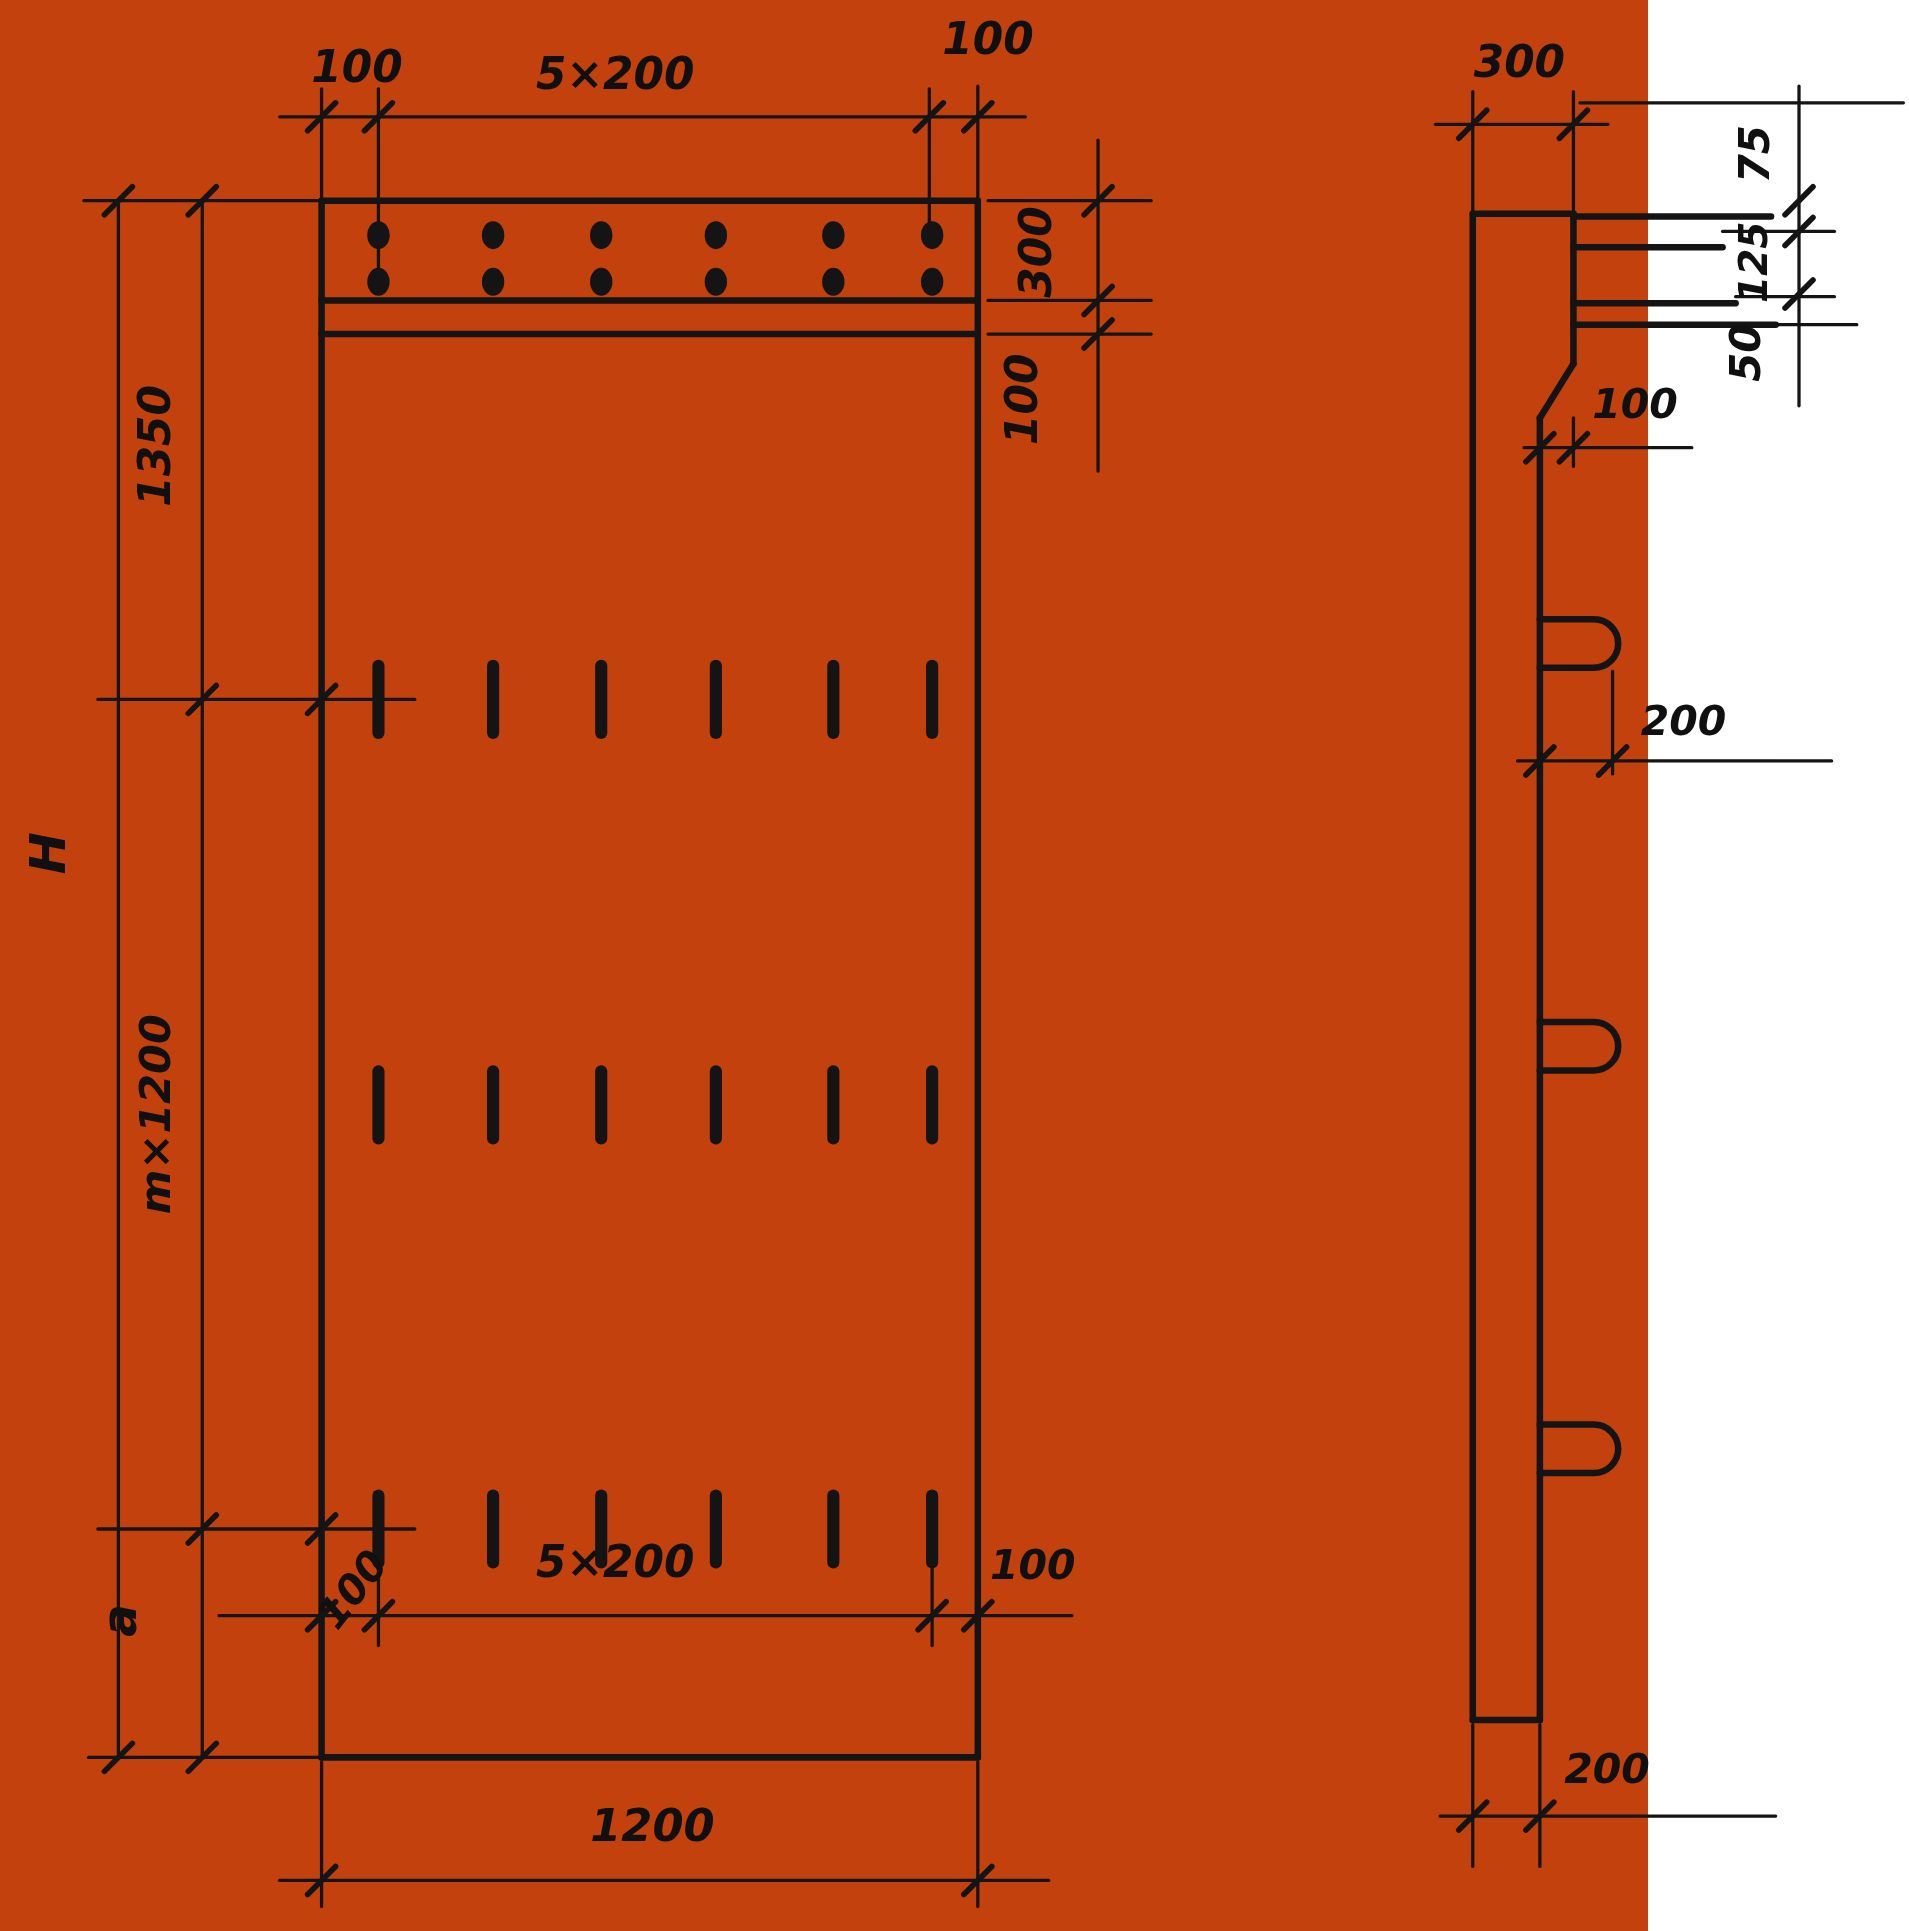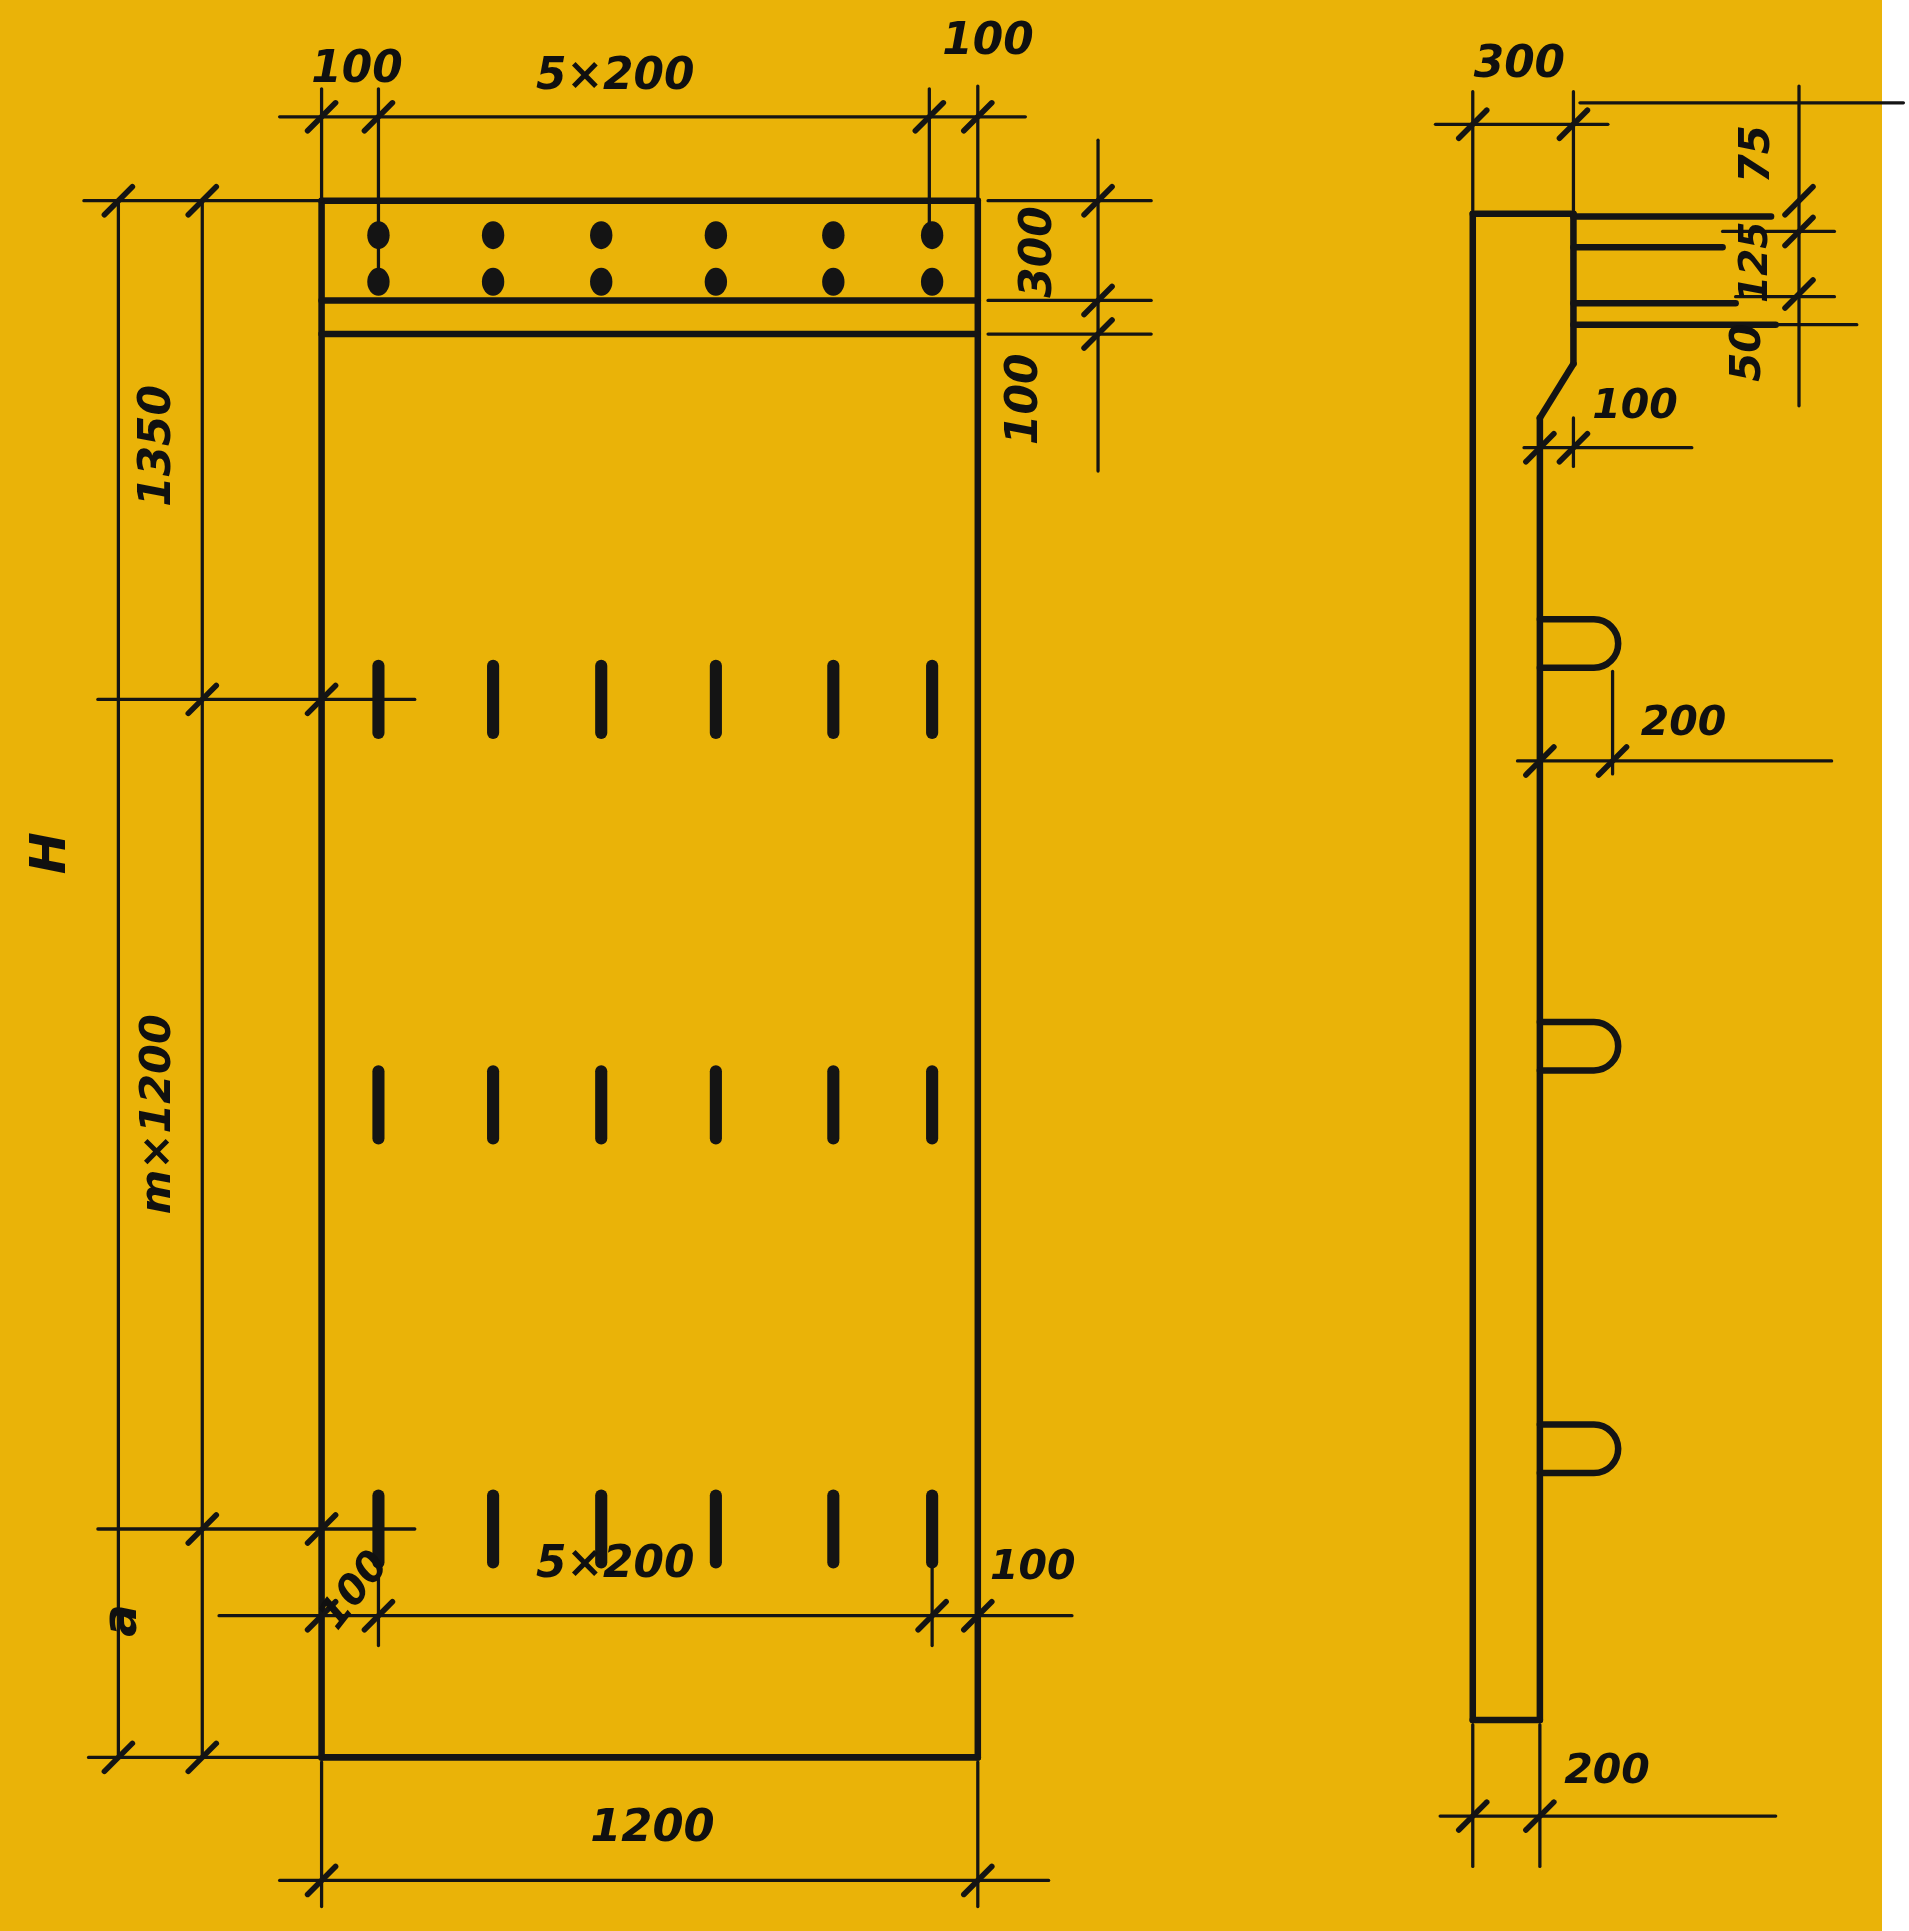--- a/index.html
+++ b/index.html
@@ -1,17 +1,17 @@
 <!DOCTYPE html>
 <html style="font-size:15px"><head>
 <meta charset="utf-8">
 <style>
   html,body{margin:0;padding:0;background:#ffffff;}
   body{font-family:"DejaVu Sans",sans-serif;}
-  .sheet{width:1882px;height:1932px;background:#eab308;position:relative;}
+  .sheet{width:1648px;height:1932px;background:#c2410c;position:relative;}
   svg{display:block;}
   svg text{font-family:"DejaVu Sans",sans-serif;font-style:italic;font-weight:700;fill:#101010;}
 </style>
 </head>
 <body>
 
 <div class="sheet">
   <svg width="1909" height="1932" viewBox="0 0 2048 2072" xmlns="http://www.w3.org/2000/svg">
     <g id="g-lines">
         <line x1="345" y1="215" x2="1049" y2="215" stroke="#141414" stroke-width="7" stroke-linecap="round"></line>

